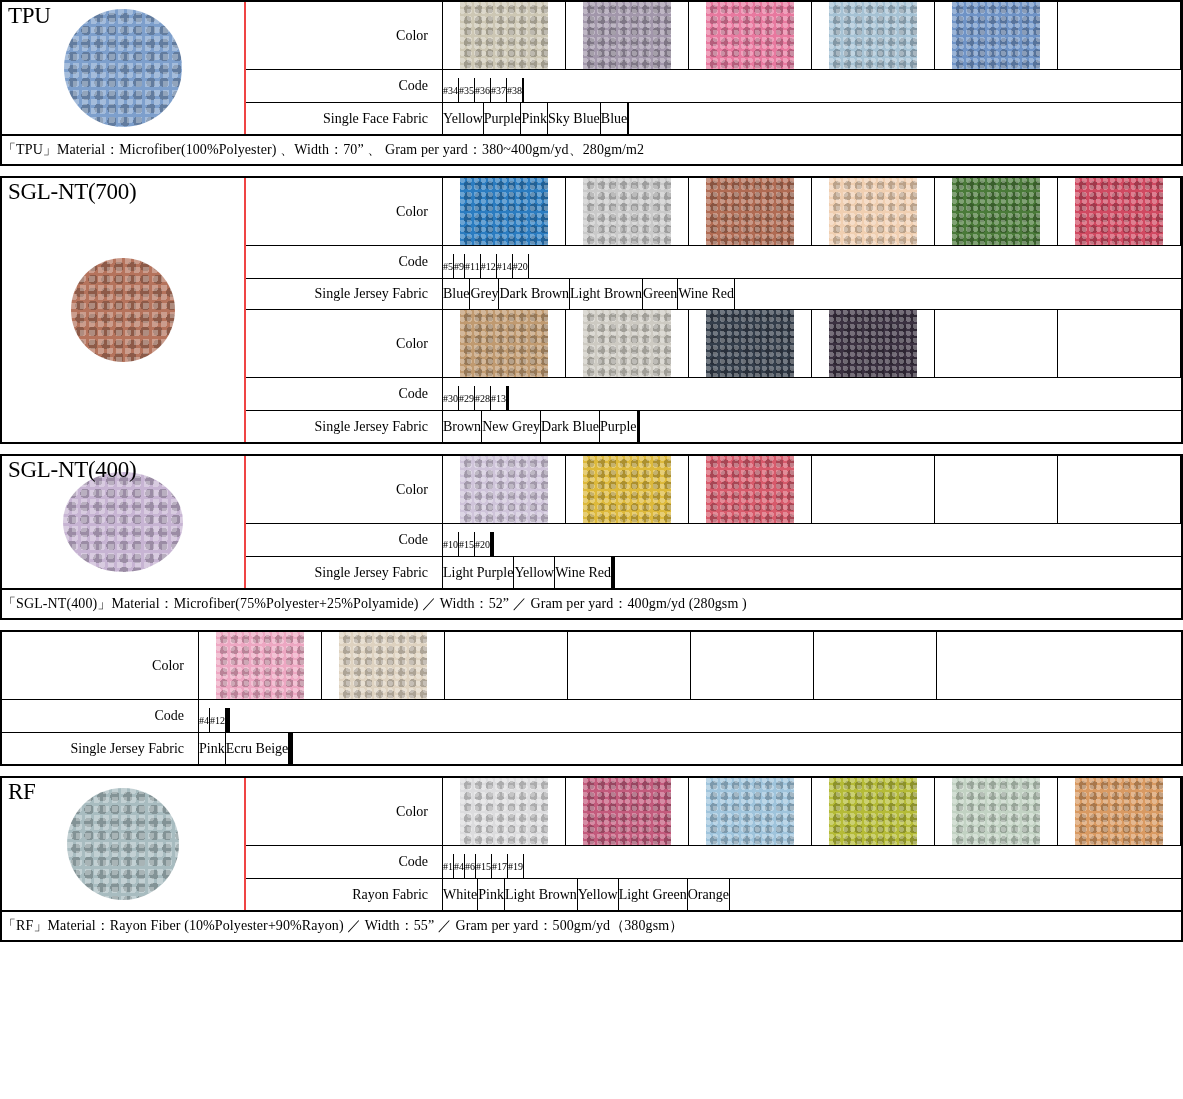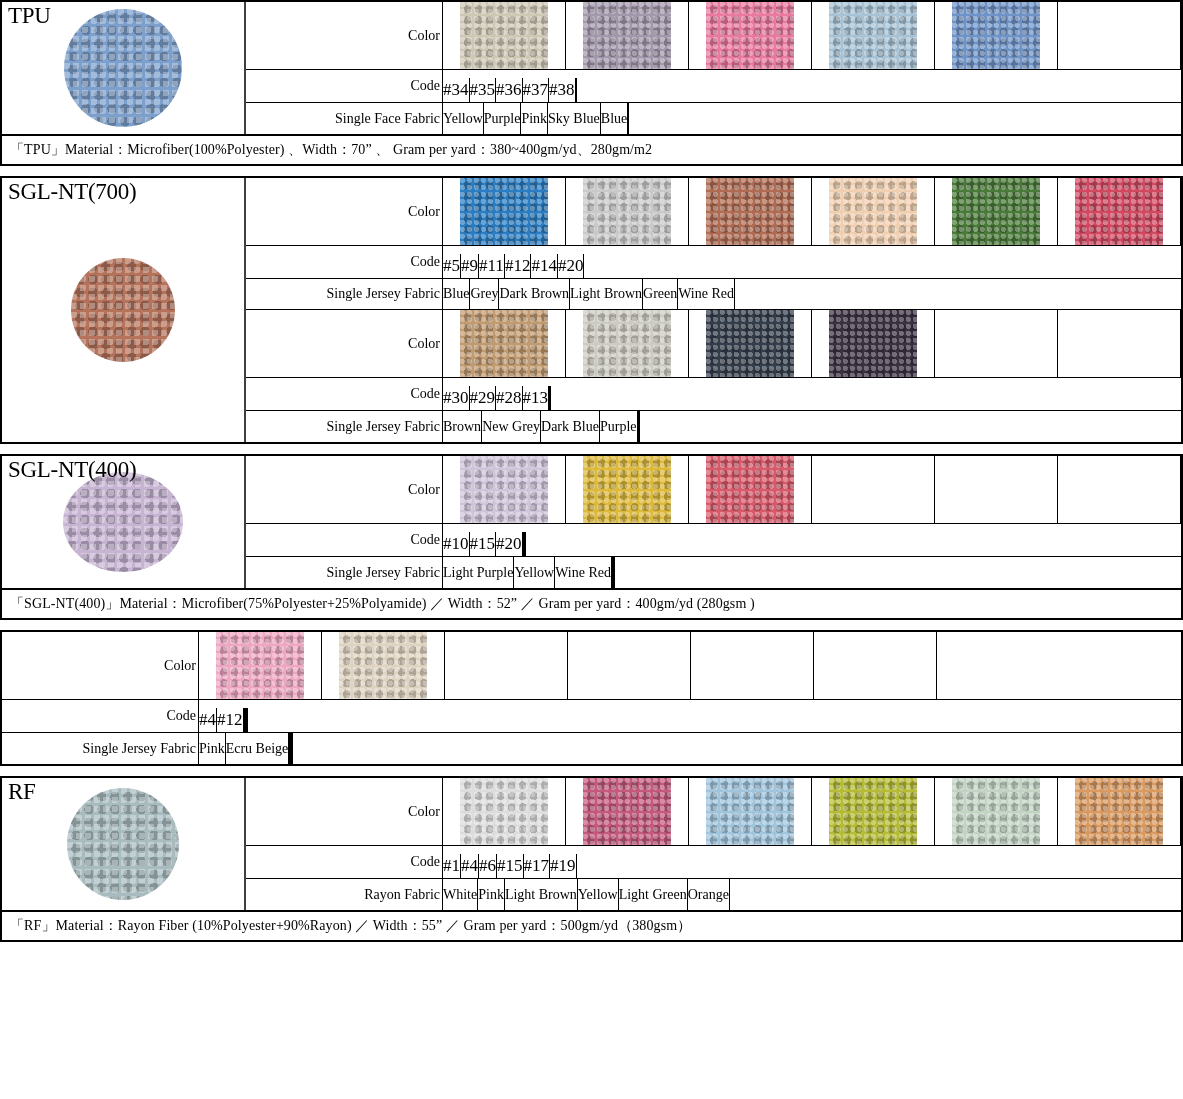--- a/index.html
+++ b/index.html
@@ -33,21 +33,21 @@
     align-items: stretch;
     box-sizing: border-box;
   }
 
   
   .left-cell {
     position: relative;
     width: 244px;
     flex: 0 0 244px;
     box-sizing: border-box;
-    border-right: 2px solid #404040;
+    border-right: 2px solid #ef4444;
   }
   .section-title {
     position: absolute;
     top: 2px;
     left: 6px;
     font-size: 23px;
     font-family: "Liberation Serif", "DejaVu Serif", serif;
     letter-spacing: -0.3px;
     white-space: nowrap;
     line-height: 1.05;
@@ -88,45 +88,44 @@
     align-items: center;
     justify-content: center;
     font-size: 14px;
     overflow: hidden;
   }
   .cell:last-child { border-right: none; }
   .cell.hdr {
     width: 197px;
     flex: 0 0 197px;
     justify-content: flex-end;
-    padding-right: 2px;
+    padding-right: 14px;
     font-size: 14px;
     white-space: nowrap;
   }
   .cell.sw {
     width: 123px;
     flex: 0 0 123px;
     padding: 0;
   }
   .swatch {
     width: 88px;
     height: 100%;
     background-size: 7px 7px, 11px 11px, 100% 100%;
   }
-  .cell.code { font-size: 17px; margin-top: 8px; }
+  .cell.code { font-size: 10px; margin-top: 8px; }
   .cell.name { font-size: 14px; }
 
   
   .spec {
     box-sizing: border-box;
     border-top: 2px solid #000;
     height: 30px;
     display: flex;
     align-items: center;
-    padding-left: 8px;
     font-size: 14px;
     white-space: nowrap;
     letter-spacing: 0.1px;
   }
 </style>
 </head>
 <body>
 
 <div class="page" id="page">
     <div class="section">

